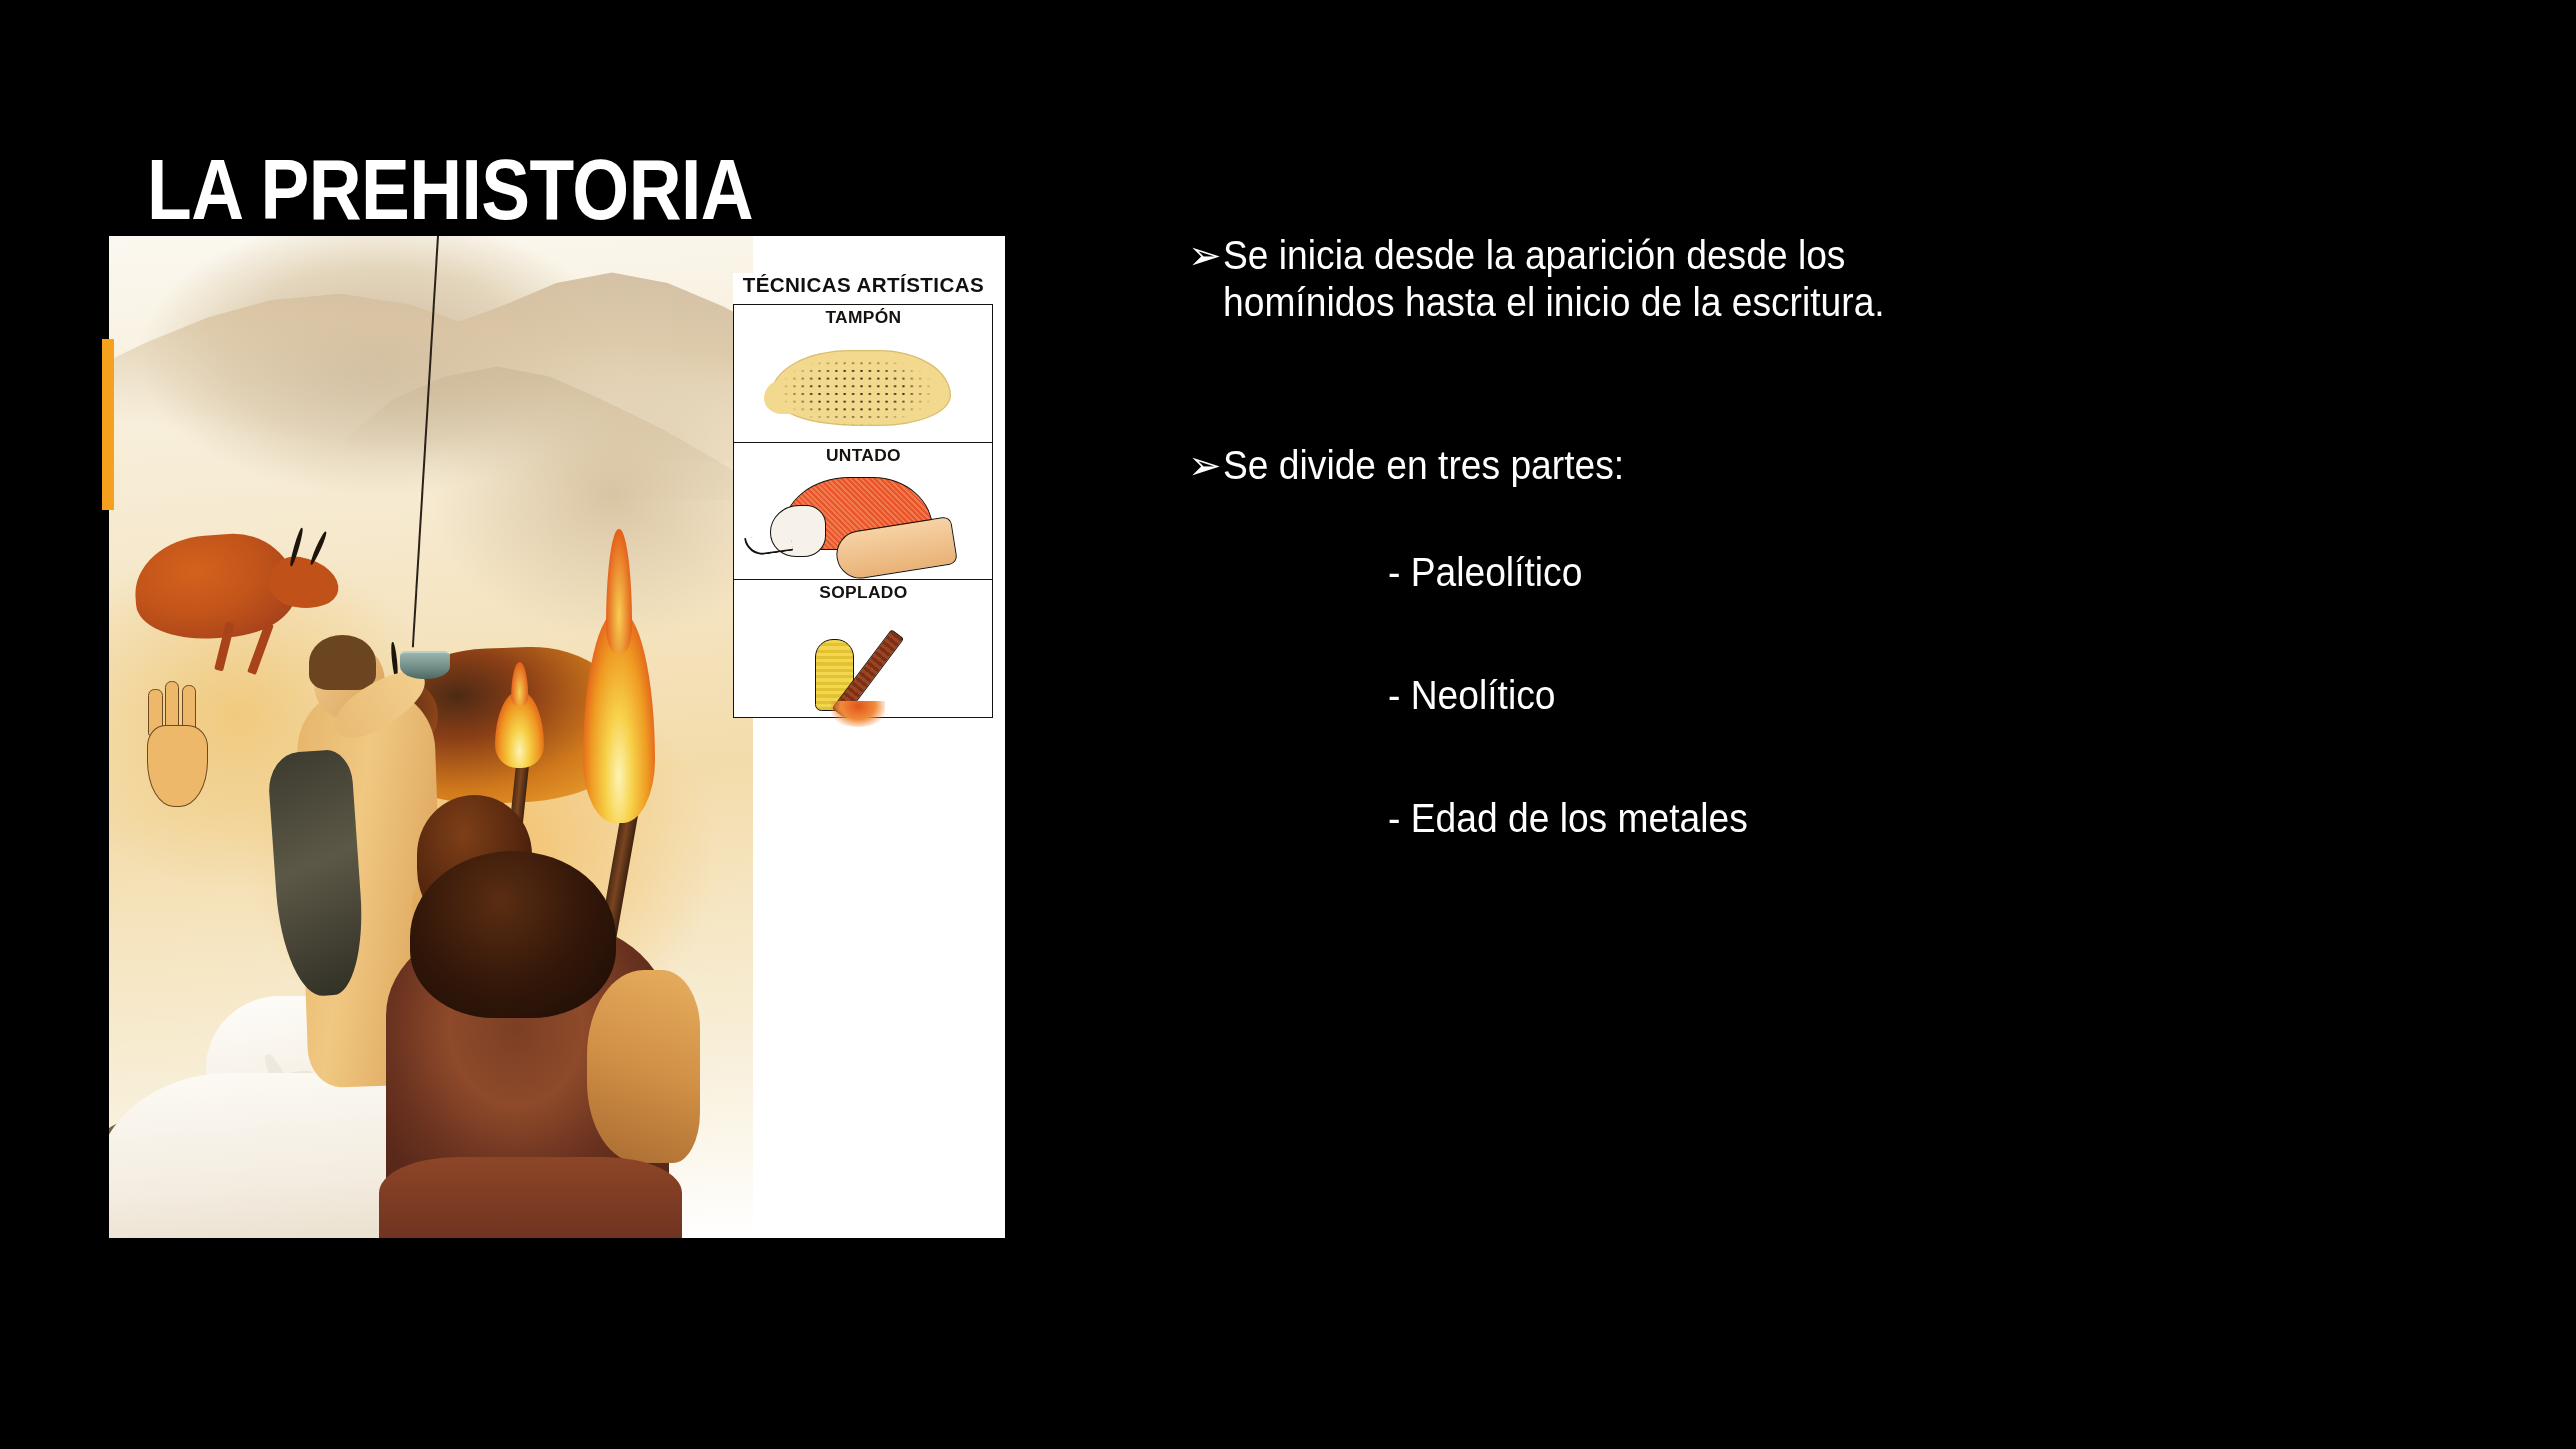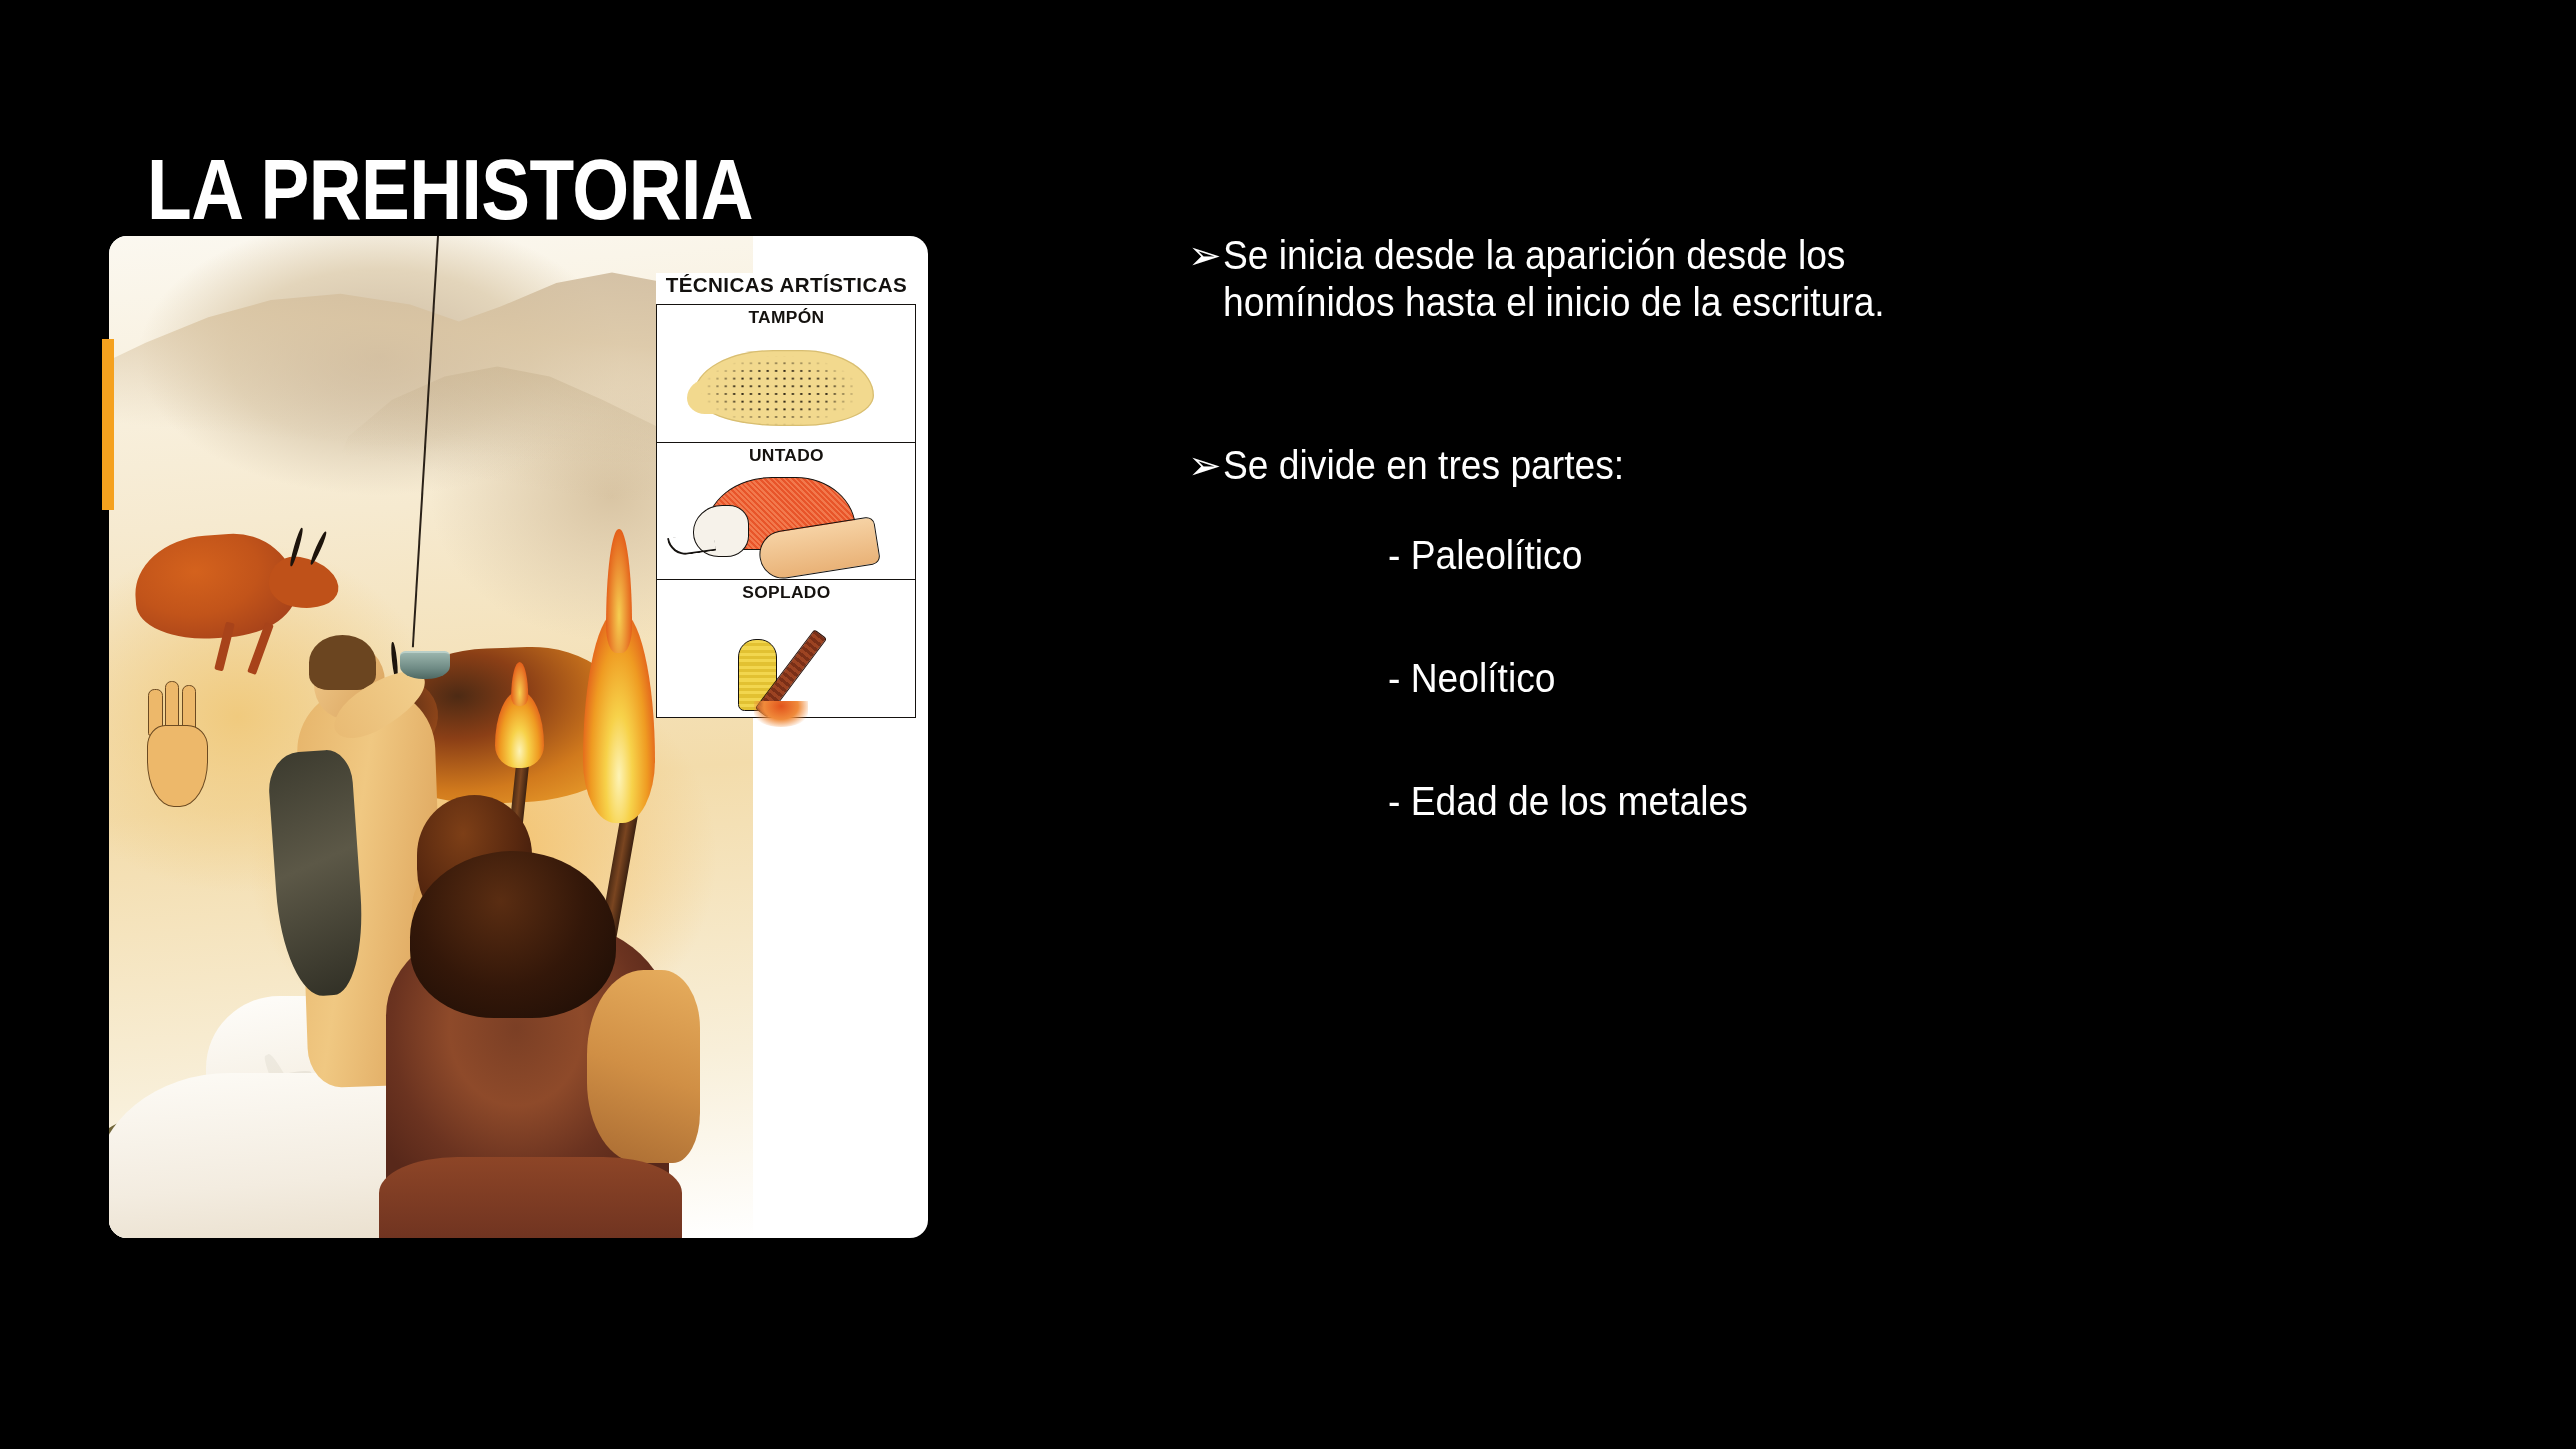--- a/index.html
+++ b/index.html
@@ -45,26 +45,25 @@
     height: 171px;
     background: #F5A11E;
     z-index: 30;
   }
 
   
   .illustration {
     position: absolute;
     left: 109px;
     top: 236px;
-    width: 819px;
+    width: 896px;
     height: 1002px;
     background: #ffffff;
     overflow: hidden;
     z-index: 20;
-    border-radius: 18px;
   }
   .ill-inner {
     position: absolute;
     inset: 0;
   }
 
   
   .cave-bg {
     position: absolute;
     left: 0; top: 0;
@@ -487,21 +486,21 @@
     font-size: 40px;
     line-height: 1.18;
     color: #ffffff;
     transform: scaleX(0.93);
     transform-origin: left top;
     white-space: pre-line;
   }
   .bullet-1 { margin-top: 0; }
   .bullet-2 { margin-top: 116px; }
 
-  .sub-list { margin-top: 42px; padding-left: 200px; }
+  .sub-list { margin-top: 59px; padding-left: 200px; }
   .sub-item {
     font-family: "Liberation Sans", sans-serif;
     font-size: 40px;
     line-height: 1.18;
     color: #ffffff;
     transform: scaleX(0.93);
     transform-origin: left top;
     white-space: nowrap;
     margin-bottom: 76px;
   }

